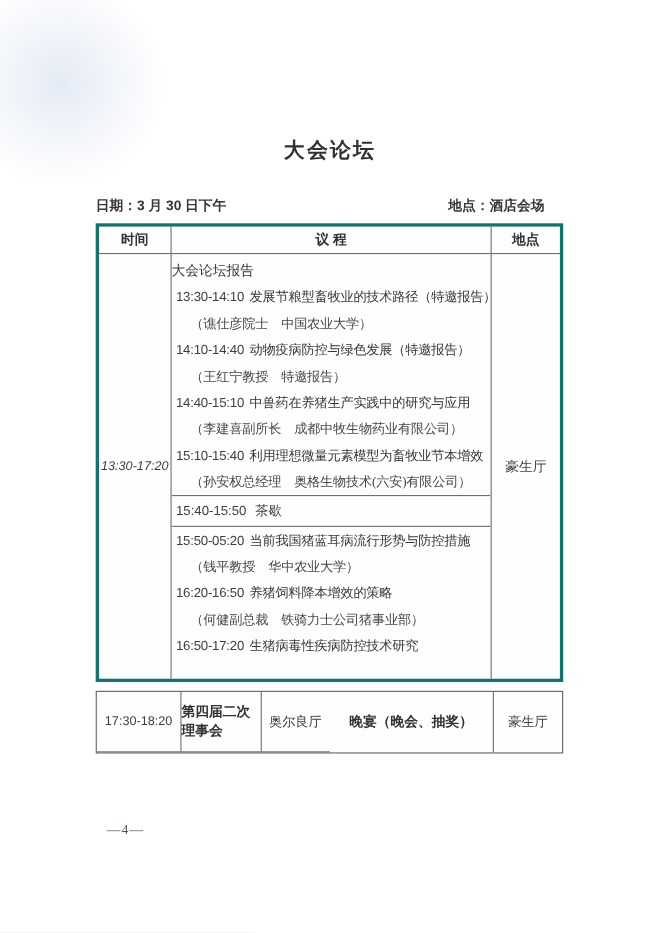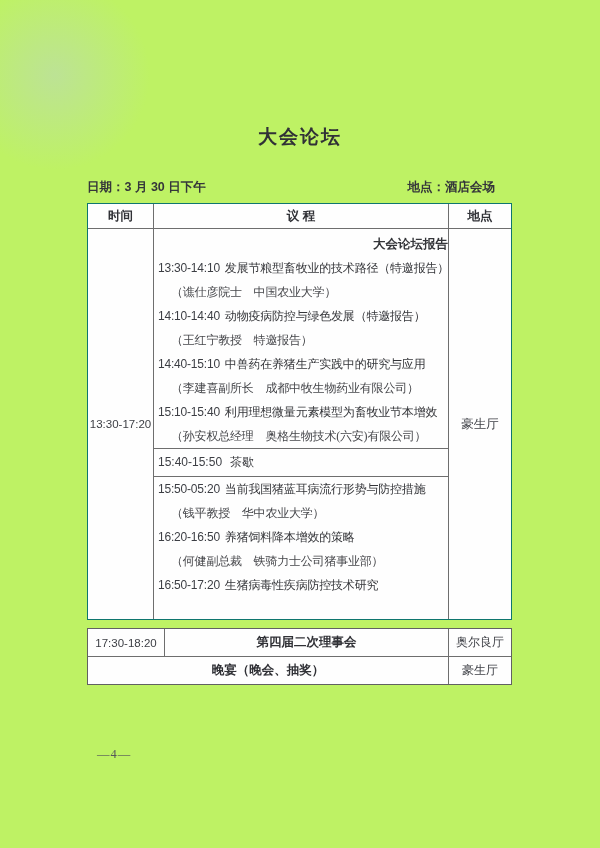--- a/index.html
+++ b/index.html
@@ -1,19 +1,19 @@
 <!DOCTYPE html>
 <html><head>
 <meta charset="utf-8">
 <style>
   * { margin:0; padding:0; box-sizing:border-box; }
   html,body { background:#e8e8e8; }
   .page {
     position:relative; width:600px; height:848px; margin:0 auto;
-    background:#bef264; overflow:hidden;
+    background:#ffffff; overflow:hidden;
     font-family:"Liberation Sans","DejaVu Sans",sans-serif;
     color:#35363a;
   }
   .smudge-tl {
     position:absolute; left:-40px; top:-20px; width:190px; height:190px;
     background:radial-gradient(closest-side, rgba(186,202,228,0.38), rgba(186,202,228,0));
     pointer-events:none;
   }
   .doc-title {
     position:absolute; top:124px; left:0; width:100%;
@@ -23,68 +23,68 @@
   .meta-row {
     position:absolute; top:179px; left:87px; width:424px;
     display:flex; justify-content:space-between;
     font-size:12.5px; font-weight:bold; color:#35363a;
   }
   .meta-venue { padding-right:16px; }
 
   
   .main-table {
     position:absolute; left:87px; top:203px; width:425px; height:417px;
-    border:1px solid #0f766e; background:#fefefe;
+    border:3px solid #0f766e; background:#fefefe;
     display:flex; flex-direction:column;
   }
   .thead { display:flex; height:25px; border-bottom:1px solid #6e6e6e; }
   .th {
     display:flex; align-items:center; justify-content:center;
     font-size:12.5px; font-weight:bold; color:#303136;
   }
   .w-time  { width:66px; border-right:1px solid #6e6e6e; }
   .w-agenda{ flex:1;     border-right:1px solid #6e6e6e; }
   .w-loc   { width:62px; }
   .tbody { display:flex; flex:1; min-height:0; }
   .time-cell {
     width:66px; border-right:1px solid #6e6e6e;
     display:flex; align-items:center; justify-content:center;
-    font-size:11.5px; white-space:nowrap; color:#3c3e44;
+    font-size:11.5px; white-space:nowrap; color:#3c3e44;font-style:italic;
   }
   .agenda-cell { flex:1; border-right:1px solid #6e6e6e; padding-top:3px; overflow:hidden; }
   .loc-cell {
     width:62px; display:flex; align-items:center; justify-content:center;
     font-size:12.5px; color:#3c3e44;
   }
   .agenda-line {
     height:24px; line-height:24px; font-size:12px;
     padding-left:4px; white-space:nowrap; letter-spacing:-0.2px;
   }
   .section-title {
-    text-align:right; font-weight:bold; font-size:12.5px;
+    text-align:left; font-weight:normal; font-size:12.5px;
     padding-left:0; letter-spacing:0;
   }
   .agenda-line .t { margin-right:5px; color:#3c3e44; }
   .speaker {
     padding-left:17px; font-size:12px;
     font-family:"Liberation Serif","DejaVu Serif",serif;
     color:#46474b;
   }
   .tea-break {
     height:29px; line-height:27px;
     border-top:1px solid #6e6e6e; border-bottom:1px solid #6e6e6e;
     font-size:12px; padding-left:4px; white-space:nowrap;
   }
   .tea-break .t { margin-right:8px; color:#3c3e44; }
 
   
   .bottom-table {
     position:absolute; left:87px; top:628px; width:425px; height:57px;
     border:1px solid #616161; background:#fefefe;
-    display:flex; flex-direction:column;
+    display:flex; flex-direction:row;
   }
   .b-row { display:flex; flex:1; }
   .b-row.first { border-bottom:1px solid #6e6e6e; }
   .b-time {
     width:77px; border-right:1px solid #6e6e6e;
     display:flex; align-items:center; justify-content:center;
     font-size:11.5px; white-space:nowrap; color:#3c3e44;
   }
   .b-event {
     flex:1; border-right:1px solid #6e6e6e;

